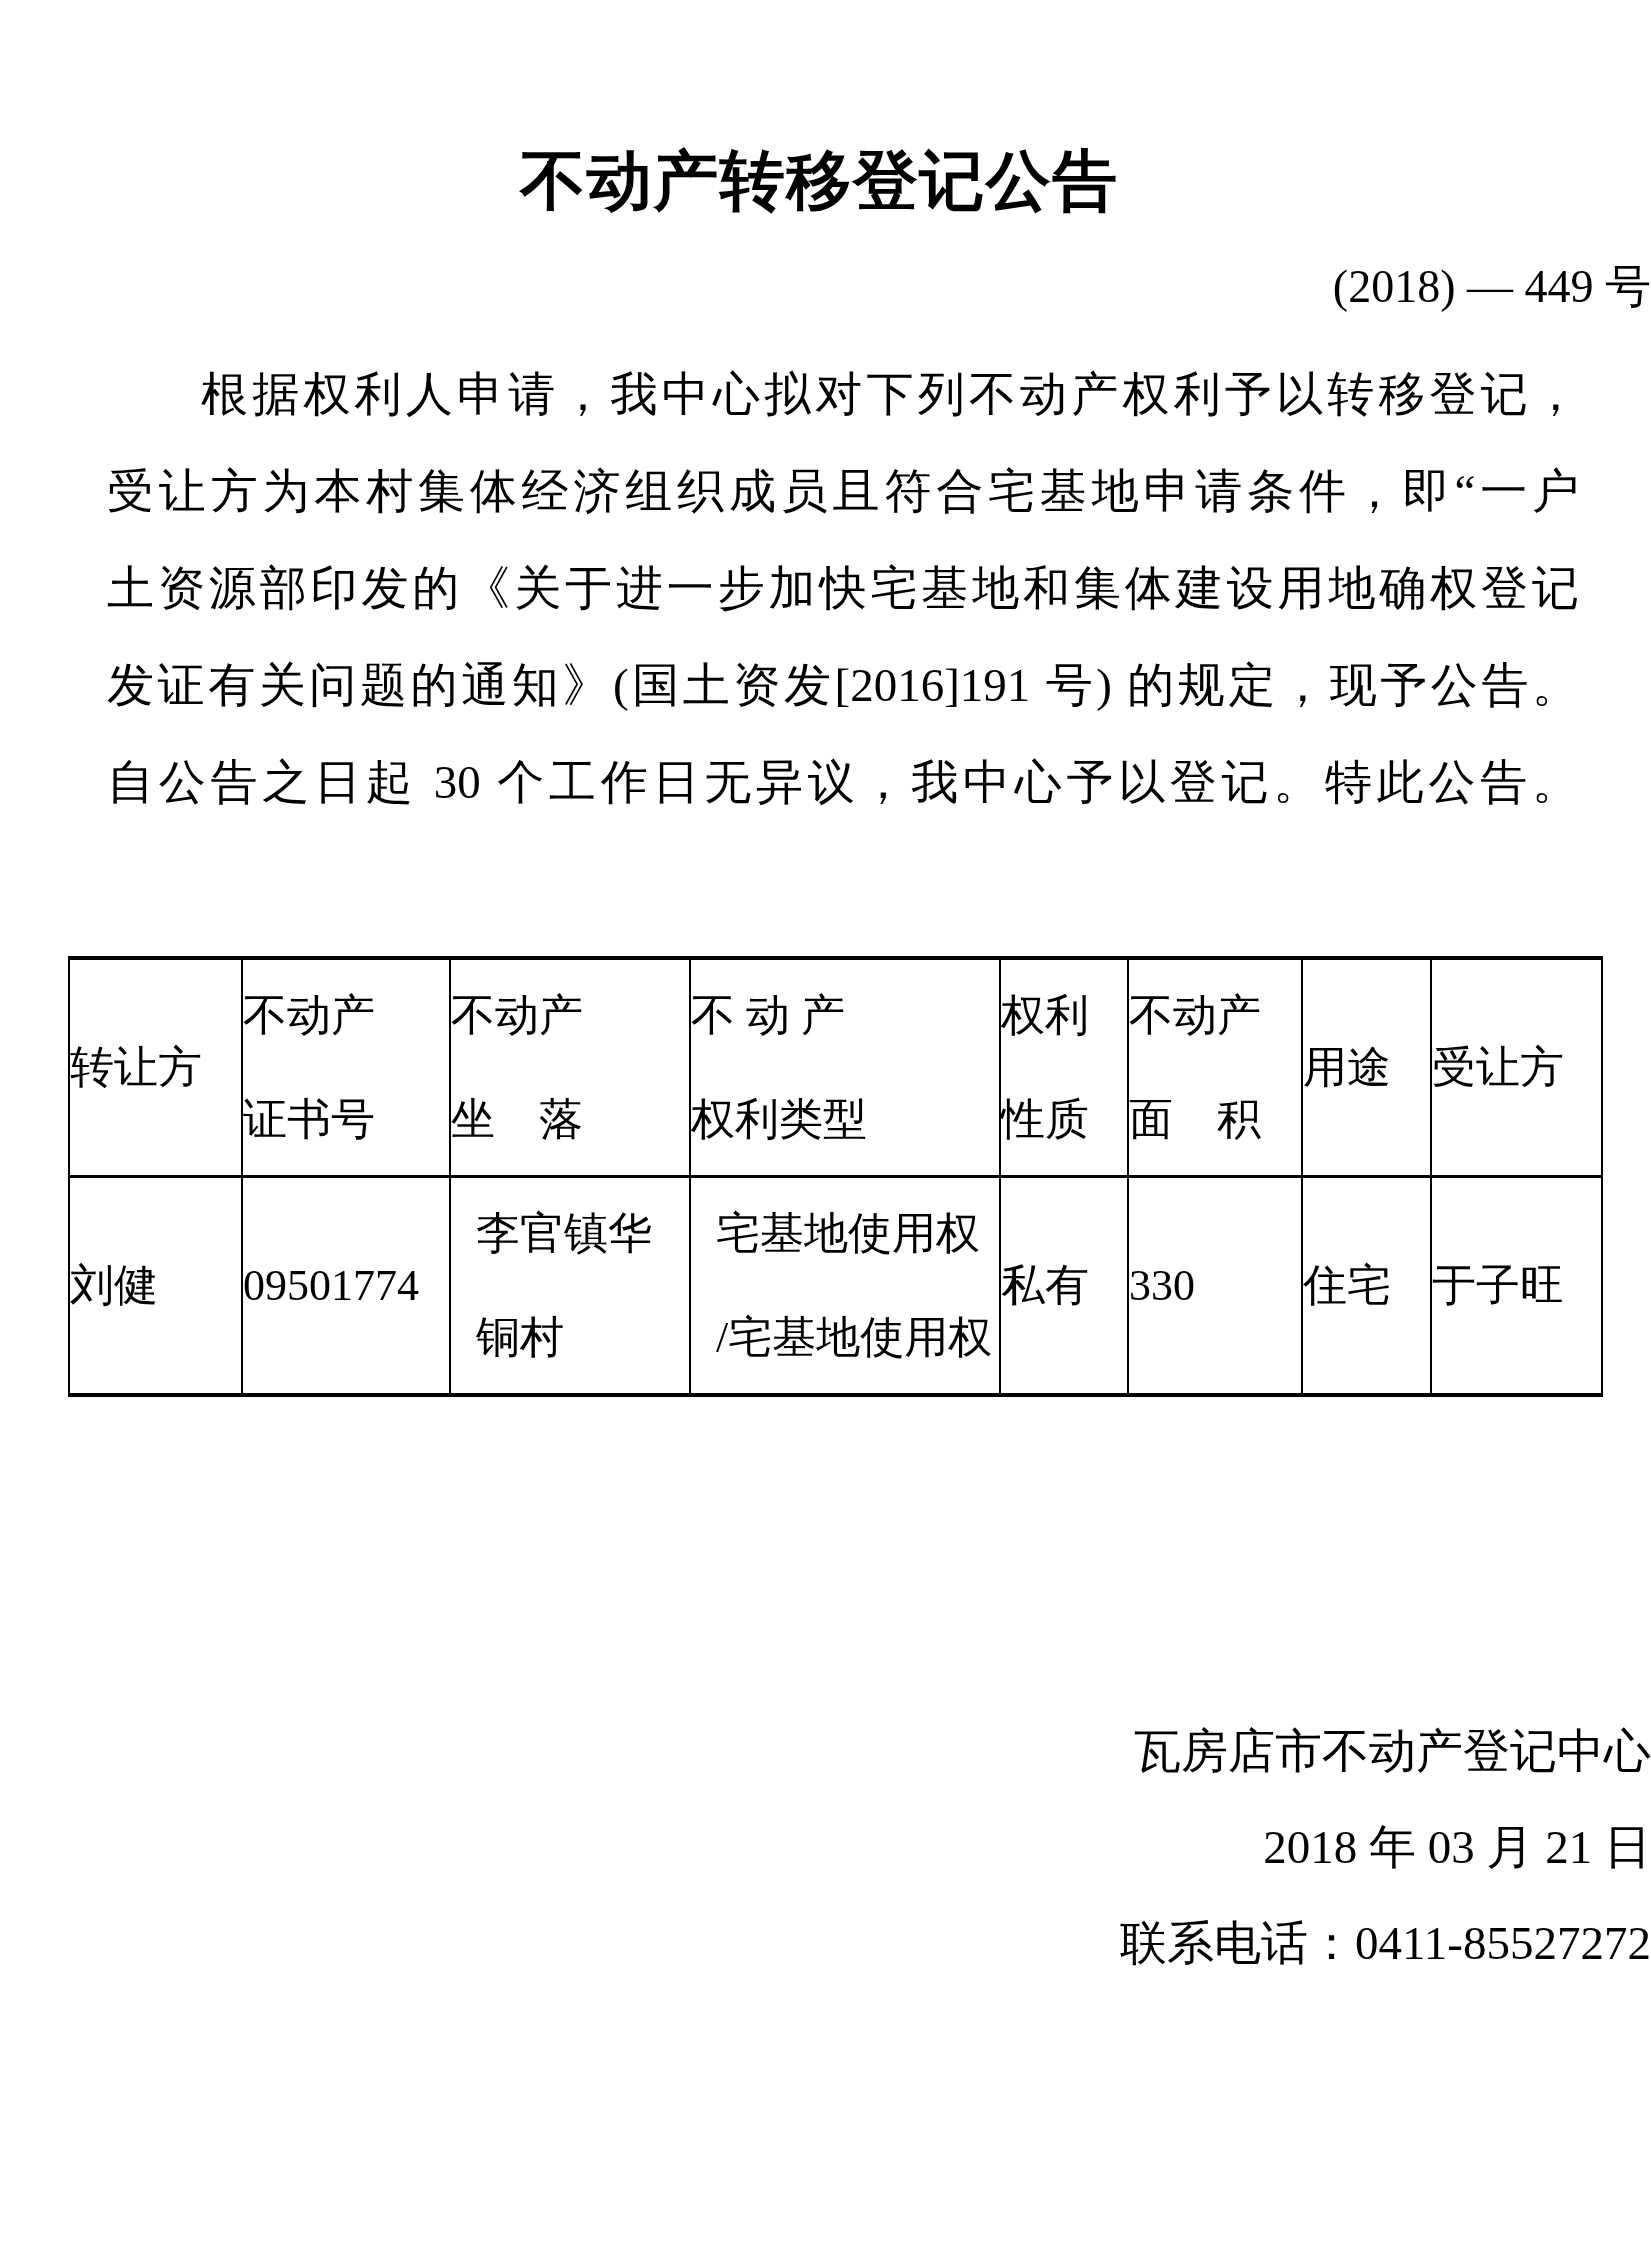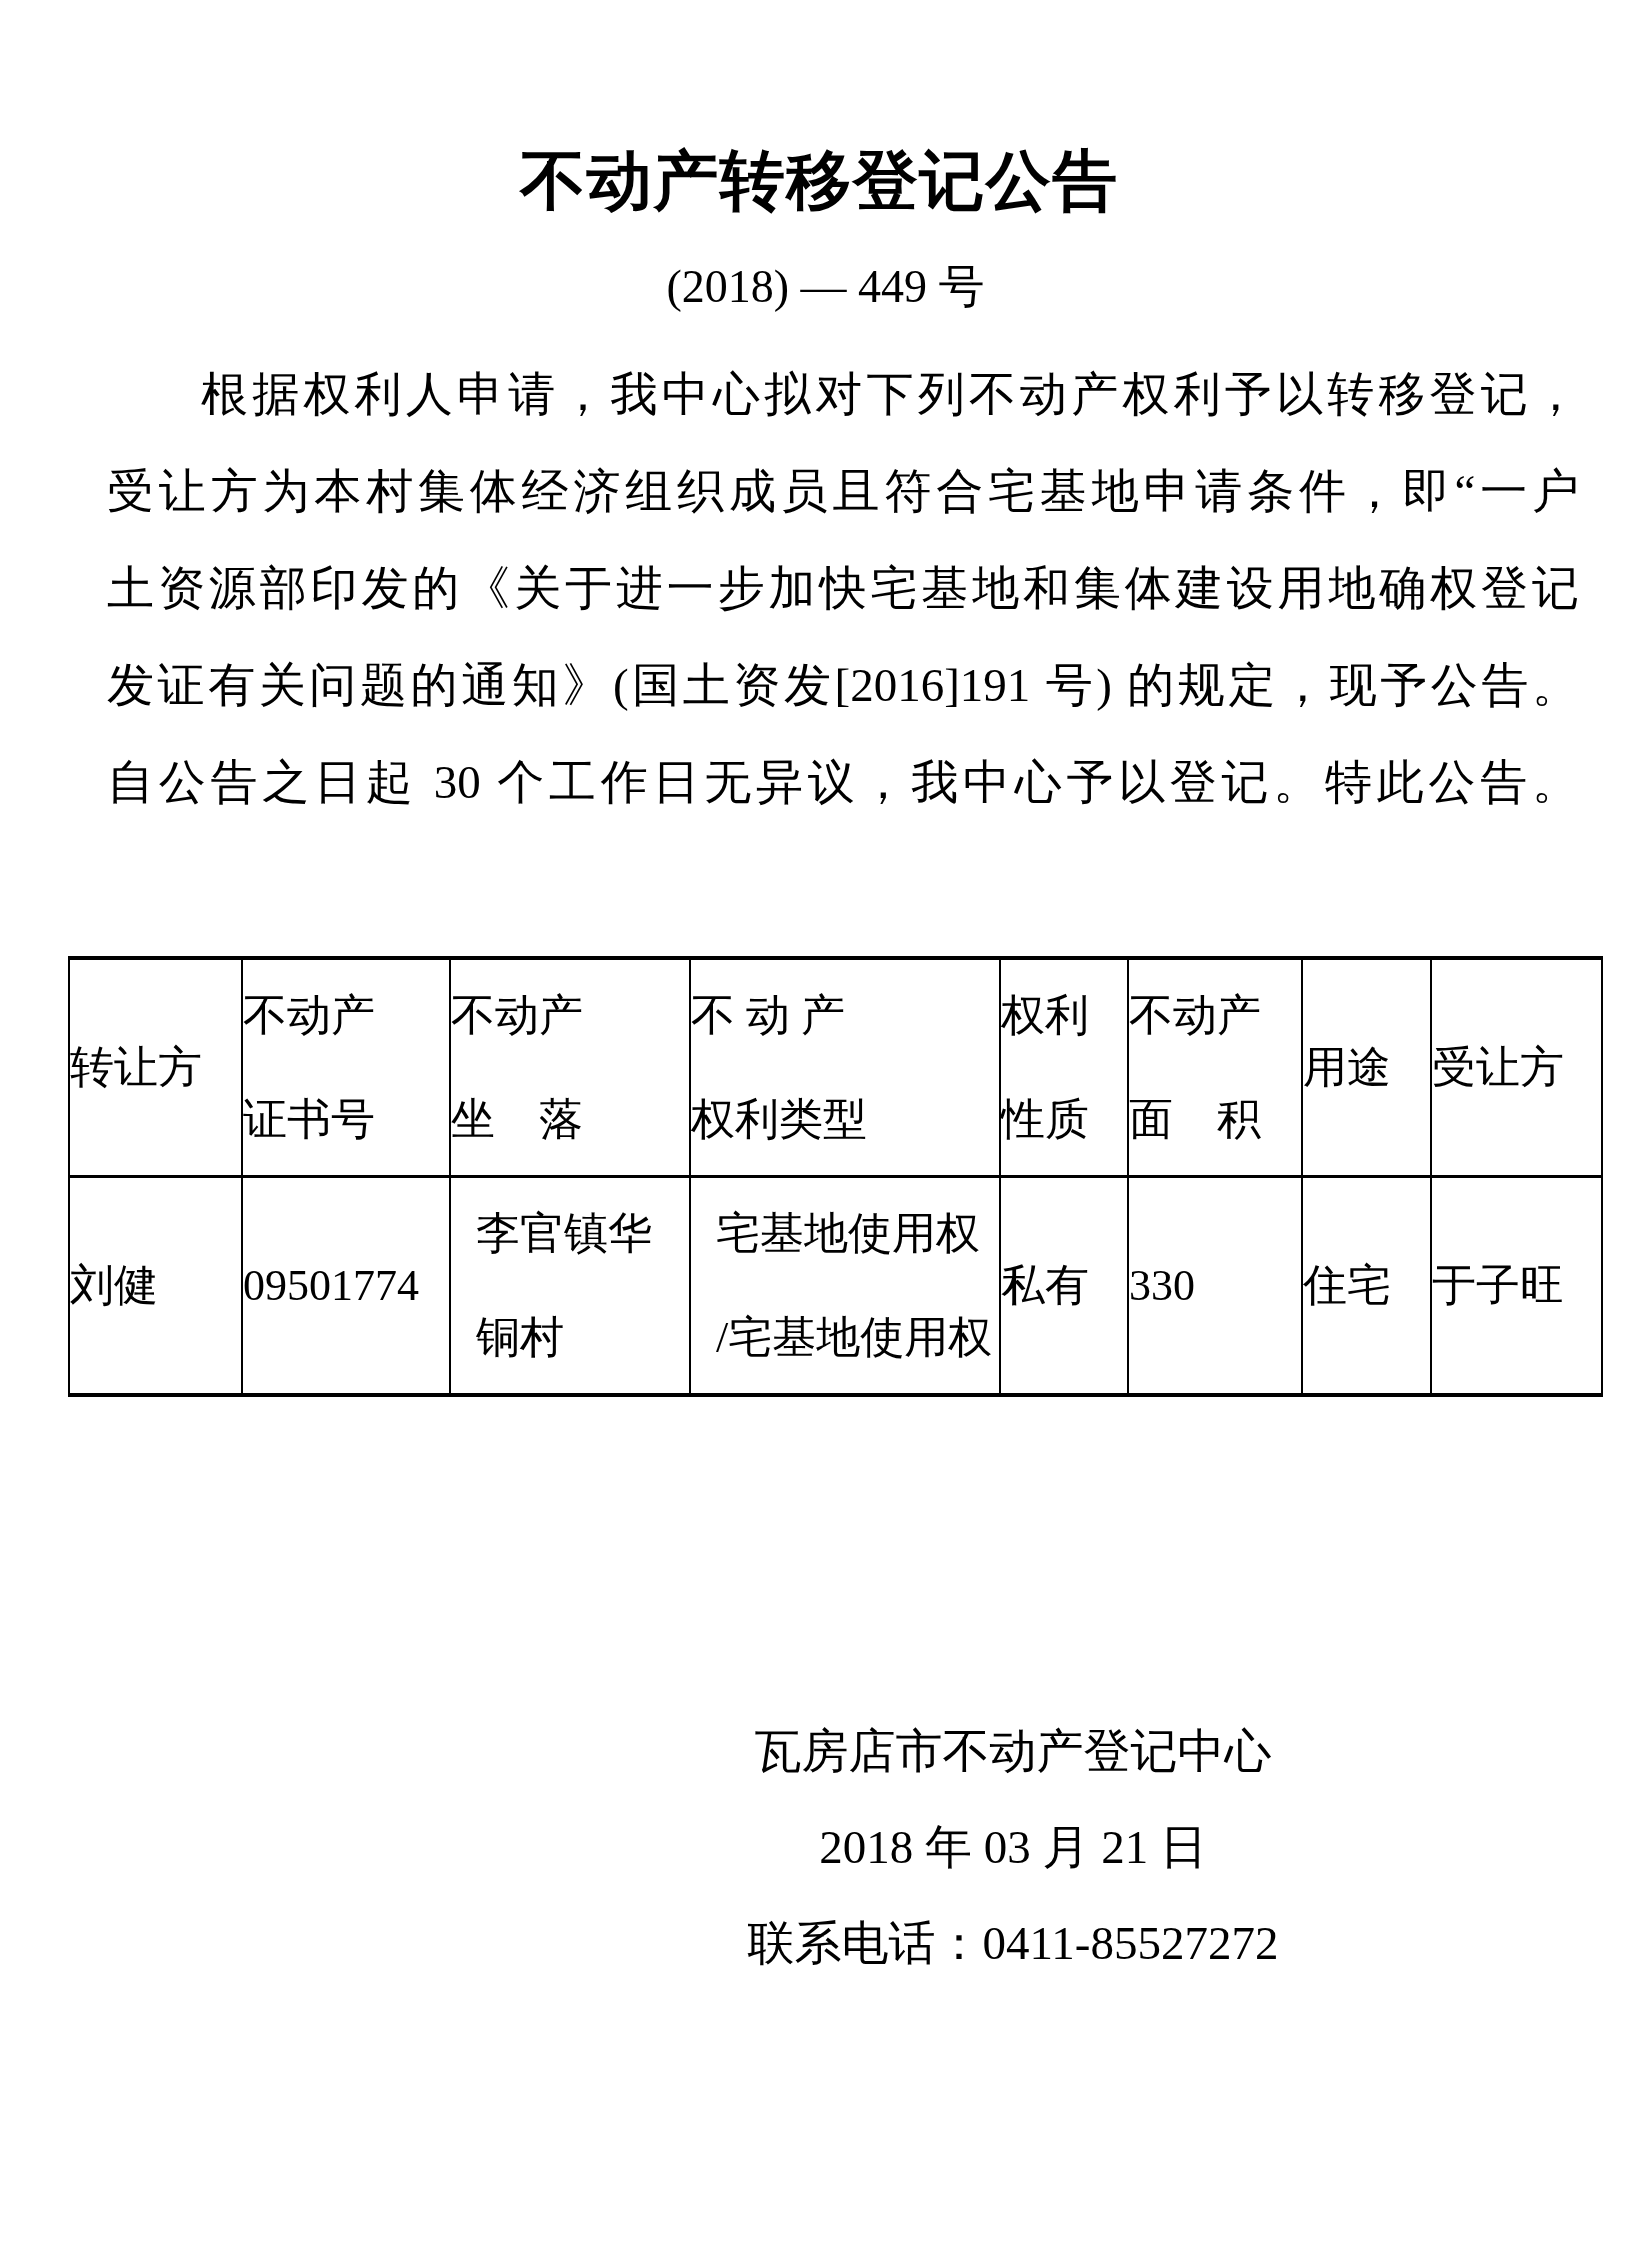--- a/index.html
+++ b/index.html
@@ -14,21 +14,21 @@
   }
   .doc-title{
     position:absolute;top:140px;left:0;right:12px;
     text-align:center;
     font-size:65px;font-weight:bold;
     line-height:82px;
     letter-spacing:1.5px;
   }
   .doc-number{
     position:absolute;top:254px;left:0;right:0;
-    text-align:center;
+    text-align:right;
     font-size:46px;
     line-height:66px;
   }
   .para{
     position:absolute;top:346px;left:107px;width:1472px;
     font-size:47px;line-height:97px;
   }
   .para .pline{
     text-align:justify;
     text-align-last:justify;
@@ -56,21 +56,21 @@
     border-bottom:4.4px solid #000;
     height:215px;
   }
   .reg-table .cl{line-height:104px;}
   .reg-table td.left2{
     text-align:left;
     padding-left:25px;
   }
   .footer{
     position:absolute;top:1703px;left:375px;right:0;
-    text-align:center;
+    text-align:right;
     font-size:47px;line-height:96px;
   }
 </style>
 </head>
 <body>
 
 <div class="page">
 
   <div class="doc-title">不动产转移登记公告</div>
 

